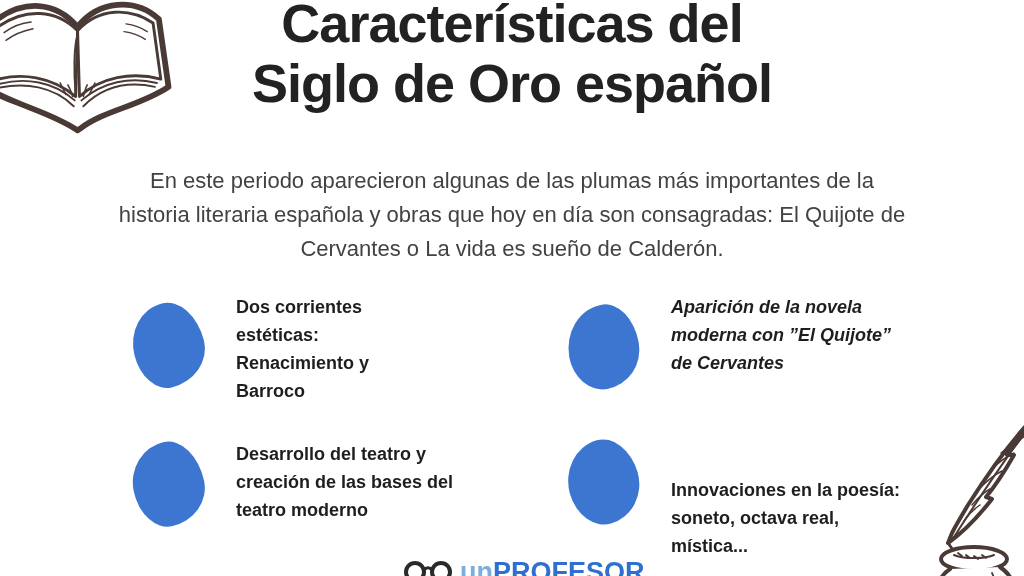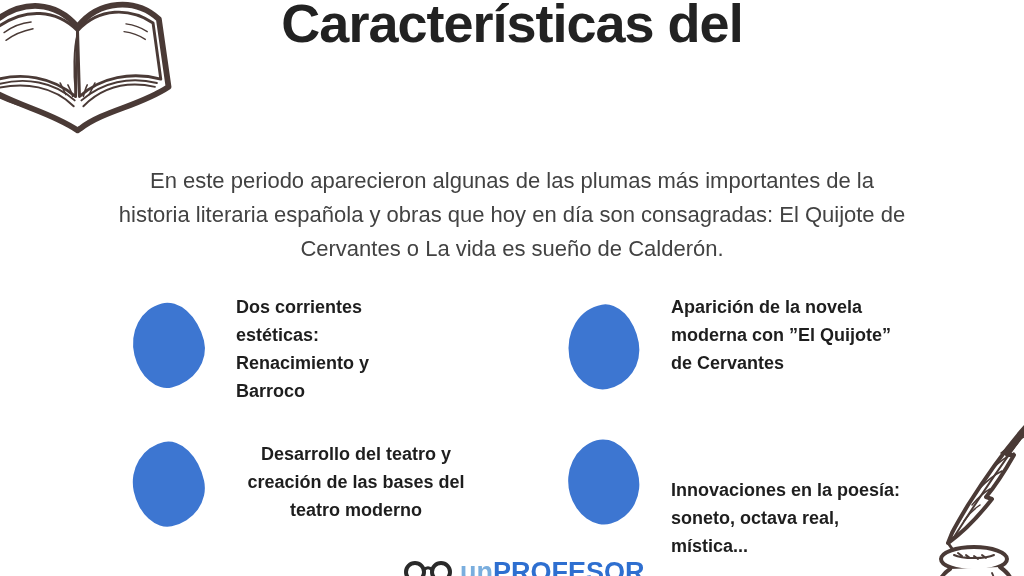--- a/index.html
+++ b/index.html
@@ -55,21 +55,21 @@
   .bullet-item:nth-child(3) .blob { border-radius: 56% 44% 58% 42% / 50% 55% 45% 50%; transform: rotate(-12deg); margin-top: 2px; }
   .bullet-item:nth-child(4) .blob { border-radius: 57% 43% 56% 44% / 53% 50% 50% 47%; transform: rotate(-16deg); margin-top: 0px; }
   .bullet-text {
     font-weight: bold;
     font-size: 18px;
     line-height: 28px;
     color: #1e1e1e;
     width: 245px;
   }
   .bullet-item:nth-child(1) .bullet-text { width: 175px; }
-  .bullet-item:nth-child(2) .bullet-text { width: 240px; }
+  .bullet-item:nth-child(2) .bullet-text { width: 240px; font-style: italic; }
   .bullet-item:nth-child(3) .bullet-text { width: 240px; }
   .bullet-item:nth-child(4) .bullet-text { width: 235px; }
 
   
   .book-illustration {
     position: absolute;
     top: -8px; left: -18px;
     width: 195px; height: 150px;
   }
   .quill-illustration {
@@ -110,36 +110,37 @@
     <path d="M12,100 C44,92 74,98 94,118" stroke-width="2"></path>
     <path d="M178,98 C150,92 124,98 104,118" stroke-width="2"></path>
     <path d="M88,96 C90,100 92,104 93,108 M80,94 C82,98 84,102 86,106 M108,96 C106,100 105,104 104,108 M116,94 C114,98 112,102 110,106" stroke-width="1.6"></path>
     <path d="M22,42 C30,36 40,32 50,31 M24,50 C32,44 42,40 52,38 M148,33 C156,34 164,37 170,41 M146,41 C154,42 162,45 168,49" stroke-width="1.4"></path>
     <path d="M8,104 C20,112 36,117 52,121 M150,118 C162,114 172,109 180,103" stroke-width="1.6"></path>
   </svg>
 </div>
 
 <h1 class="title" style="color: rgb(34, 34, 34);">
   <span>Características del</span><br>
+  <span>Siglo de Oro español</span>
 </h1>
 
 <p class="intro" style="color: rgb(66, 66, 66);">En este periodo aparecieron algunas de las plumas más importantes de la historia literaria española y obras que hoy en día son consagradas: El Quijote de Cervantes o La vida es sueño de Calderón.</p>
 
 <div class="bullets">
   <div class="bullet-item">
     <span class="blob" style="background: rgb(61, 118, 209);"></span>
     <span class="bullet-text" style="color: rgb(30, 30, 30);">Dos corrientes estéticas: Renacimiento y Barroco</span>
   </div>
   <div class="bullet-item">
     <span class="blob" style="background: rgb(61, 118, 209);"></span>
     <span class="bullet-text" style="color: rgb(30, 30, 30);">Aparición de la novela moderna con ”El Quijote” de Cervantes</span>
   </div>
   <div class="bullet-item">
     <span class="blob" style="background: rgb(61, 118, 209);"></span>
-    <span class="bullet-text" style="color: rgb(30, 30, 30); text-align: center;">Desarrollo del teatro y creación de las bases del teatro moderno</span>
+    <span class="bullet-text" style="color: rgb(30, 30, 30);">Desarrollo del teatro y creación de las bases del teatro moderno</span>
   </div>
   <div class="bullet-item">
     <span class="blob" style="background: rgb(61, 118, 209);"></span>
     <span class="bullet-text" style="color: rgb(30, 30, 30); margin-top: 36px;">Innovaciones en la poesía: soneto, octava real, mística...</span>
   </div>
 </div>
 
 <div class="quill-illustration">
   <svg viewBox="0 0 158 205" width="158" height="205" fill="none" stroke="#4a3a36" stroke-linecap="round" stroke-linejoin="round">
     <path d="M150,4 C128,26 104,58 80,96 C74,106 68,116 64,124 L60,134 C74,124 90,108 104,90 L98,88 C108,76 118,60 126,46 L119,46 C130,32 142,16 150,4 Z" fill="#ffffff" stroke-width="4"></path>

